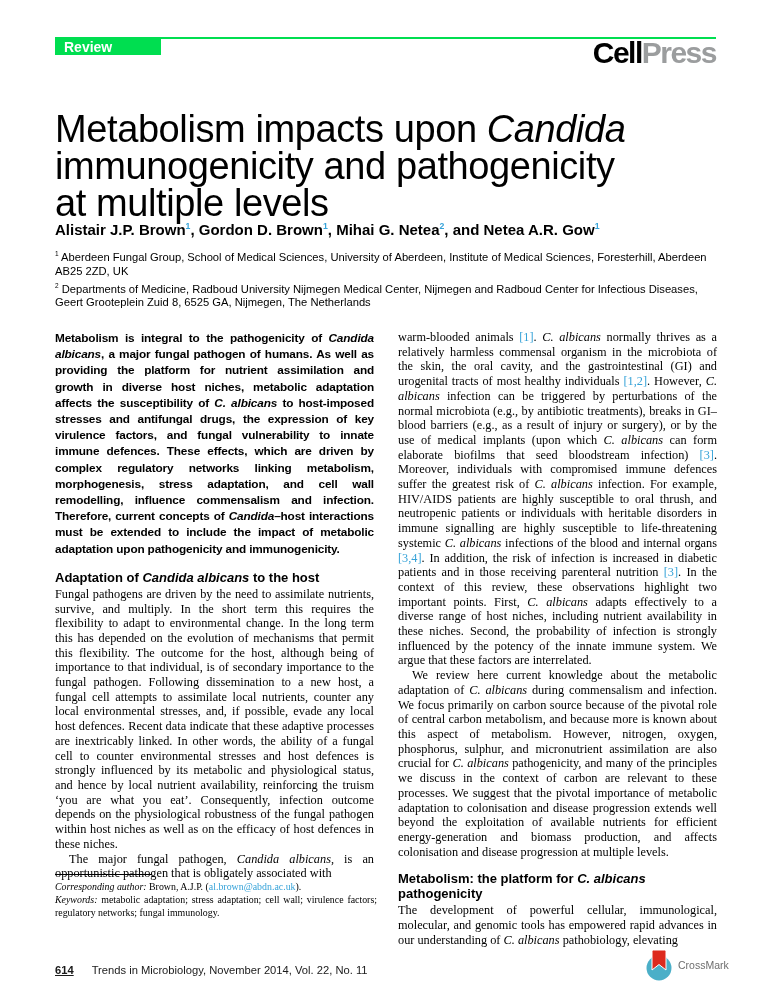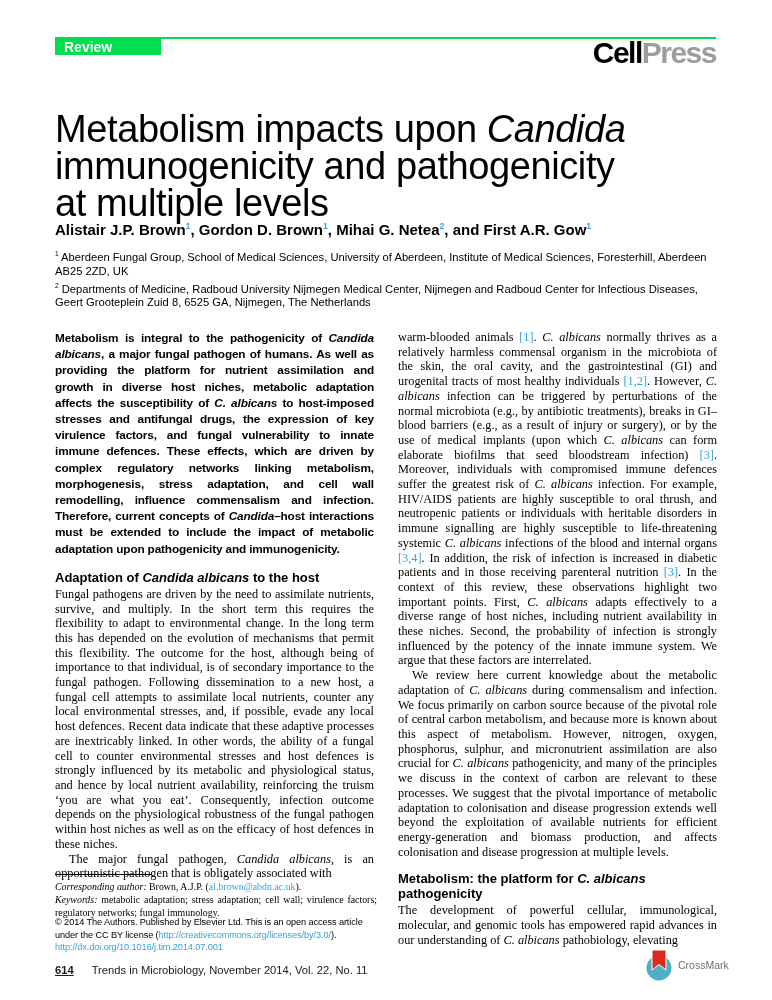--- a/index.html
+++ b/index.html
@@ -75,21 +75,21 @@
 
 <div class="page">
 
   <div class="header-rule"></div>
   <div class="review-badge">Review</div>
   <div class="logo">
     <span class="cell">Cell</span><span class="press">Press</span>
   </div>
 
   <h1 class="title"><span>Metabolism impacts upon </span><span class="run-i">Candida</span><br><span>immunogenicity and pathogenicity</span><br><span>at multiple levels</span></h1>
-  <div class="authors"><span>Alistair J.P. Brown</span><span class="run-sup">1</span><span>, Gordon D. Brown</span><span class="run-sup">1</span><span>, Mihai G. Netea</span><span class="run-sup">2</span><span>, and First A.R. Gow</span><span class="run-sup">1</span></div>
+  <div class="authors"><span>Alistair J.P. Brown</span><span class="run-sup">1</span><span>, Gordon D. Brown</span><span class="run-sup">1</span><span>, Mihai G. Netea</span><span class="run-sup">2</span><span>, and Netea A.R. Gow</span><span class="run-sup">1</span></div>
   <div class="affiliations">
     <div><span class="run-supk">1</span><span> Aberdeen Fungal Group, School of Medical Sciences, University of Aberdeen, Institute of Medical Sciences, Foresterhill, Aberdeen AB25 2ZD, UK</span></div>
     <div><span class="run-supk">2</span><span> Departments of Medicine, Radboud University Nijmegen Medical Center, Nijmegen and Radboud Center for Infectious Diseases, Geert Grooteplein Zuid 8, 6525 GA, Nijmegen, The Netherlands</span></div>
   </div>
 
   <div class="columns">
     <div class="col">
       <div class="abstract"><span>Metabolism is integral to the pathogenicity of </span><span class="run-i">Candida albicans</span><span>, a major fungal pathogen of humans. As well as providing the platform for nutrient assimilation and growth in diverse host niches, metabolic adaptation affects the susceptibility of </span><span class="run-i">C. albicans</span><span> to host-imposed stresses and antifungal drugs, the expression of key virulence factors, and fungal vulnerability to innate immune defences. These effects, which are driven by complex regulatory networks linking metabolism, morphogenesis, stress adaptation, and cell wall remodelling, influence commensalism and infection. Therefore, current concepts of </span><span class="run-i">Candida</span><span>–host interactions must be extended to include the impact of metabolic adaptation upon pathogenicity and immunogenicity.</span></div>
       <h2 class="section-heading left-heading"><span>Adaptation of </span><span class="run-i">Candida albicans</span><span> to the host</span></h2>
       <div class="body-text">
@@ -109,21 +109,20 @@
     </div>
   </div>
 
   <div class="footnote">
     <div class="footnote-rule"></div>
     <div class="fn-line"><span class="run-i">Corresponding author: </span><span>Brown, A.J.P. (</span><span class="run-link">al.brown@abdn.ac.uk</span><span>).</span></div>
     <div class="fn-line fn-keywords"><span class="run-i">Keywords: </span><span>metabolic adaptation; stress adaptation; cell wall; virulence factors; regulatory networks; fungal immunology.</span></div>
   </div>
 
   <div class="issn-block">
-    <div class="copyright"><span>© 2014 The Authors. Published by Elsevier Ltd. This is an open access article under the CC BY license (</span><span class="run-link">http://creativecommons.org/licenses/by/3.0/</span><span>). </span><span class="run-link">http://dx.doi.org/10.1016/j.tim.2014.07.001</span></div>
   </div>
 
   <div class="page-footer">
     <span class="pn">614</span>
     <span>Trends in Microbiology, November 2014, Vol. 22, No. 11</span>
   </div>
 
   <div class="crossmark">
     <svg width="30" height="34" viewBox="0 0 30 34">
       <circle cx="15" cy="20" r="12.5" fill="#4BAFC8"></circle>

